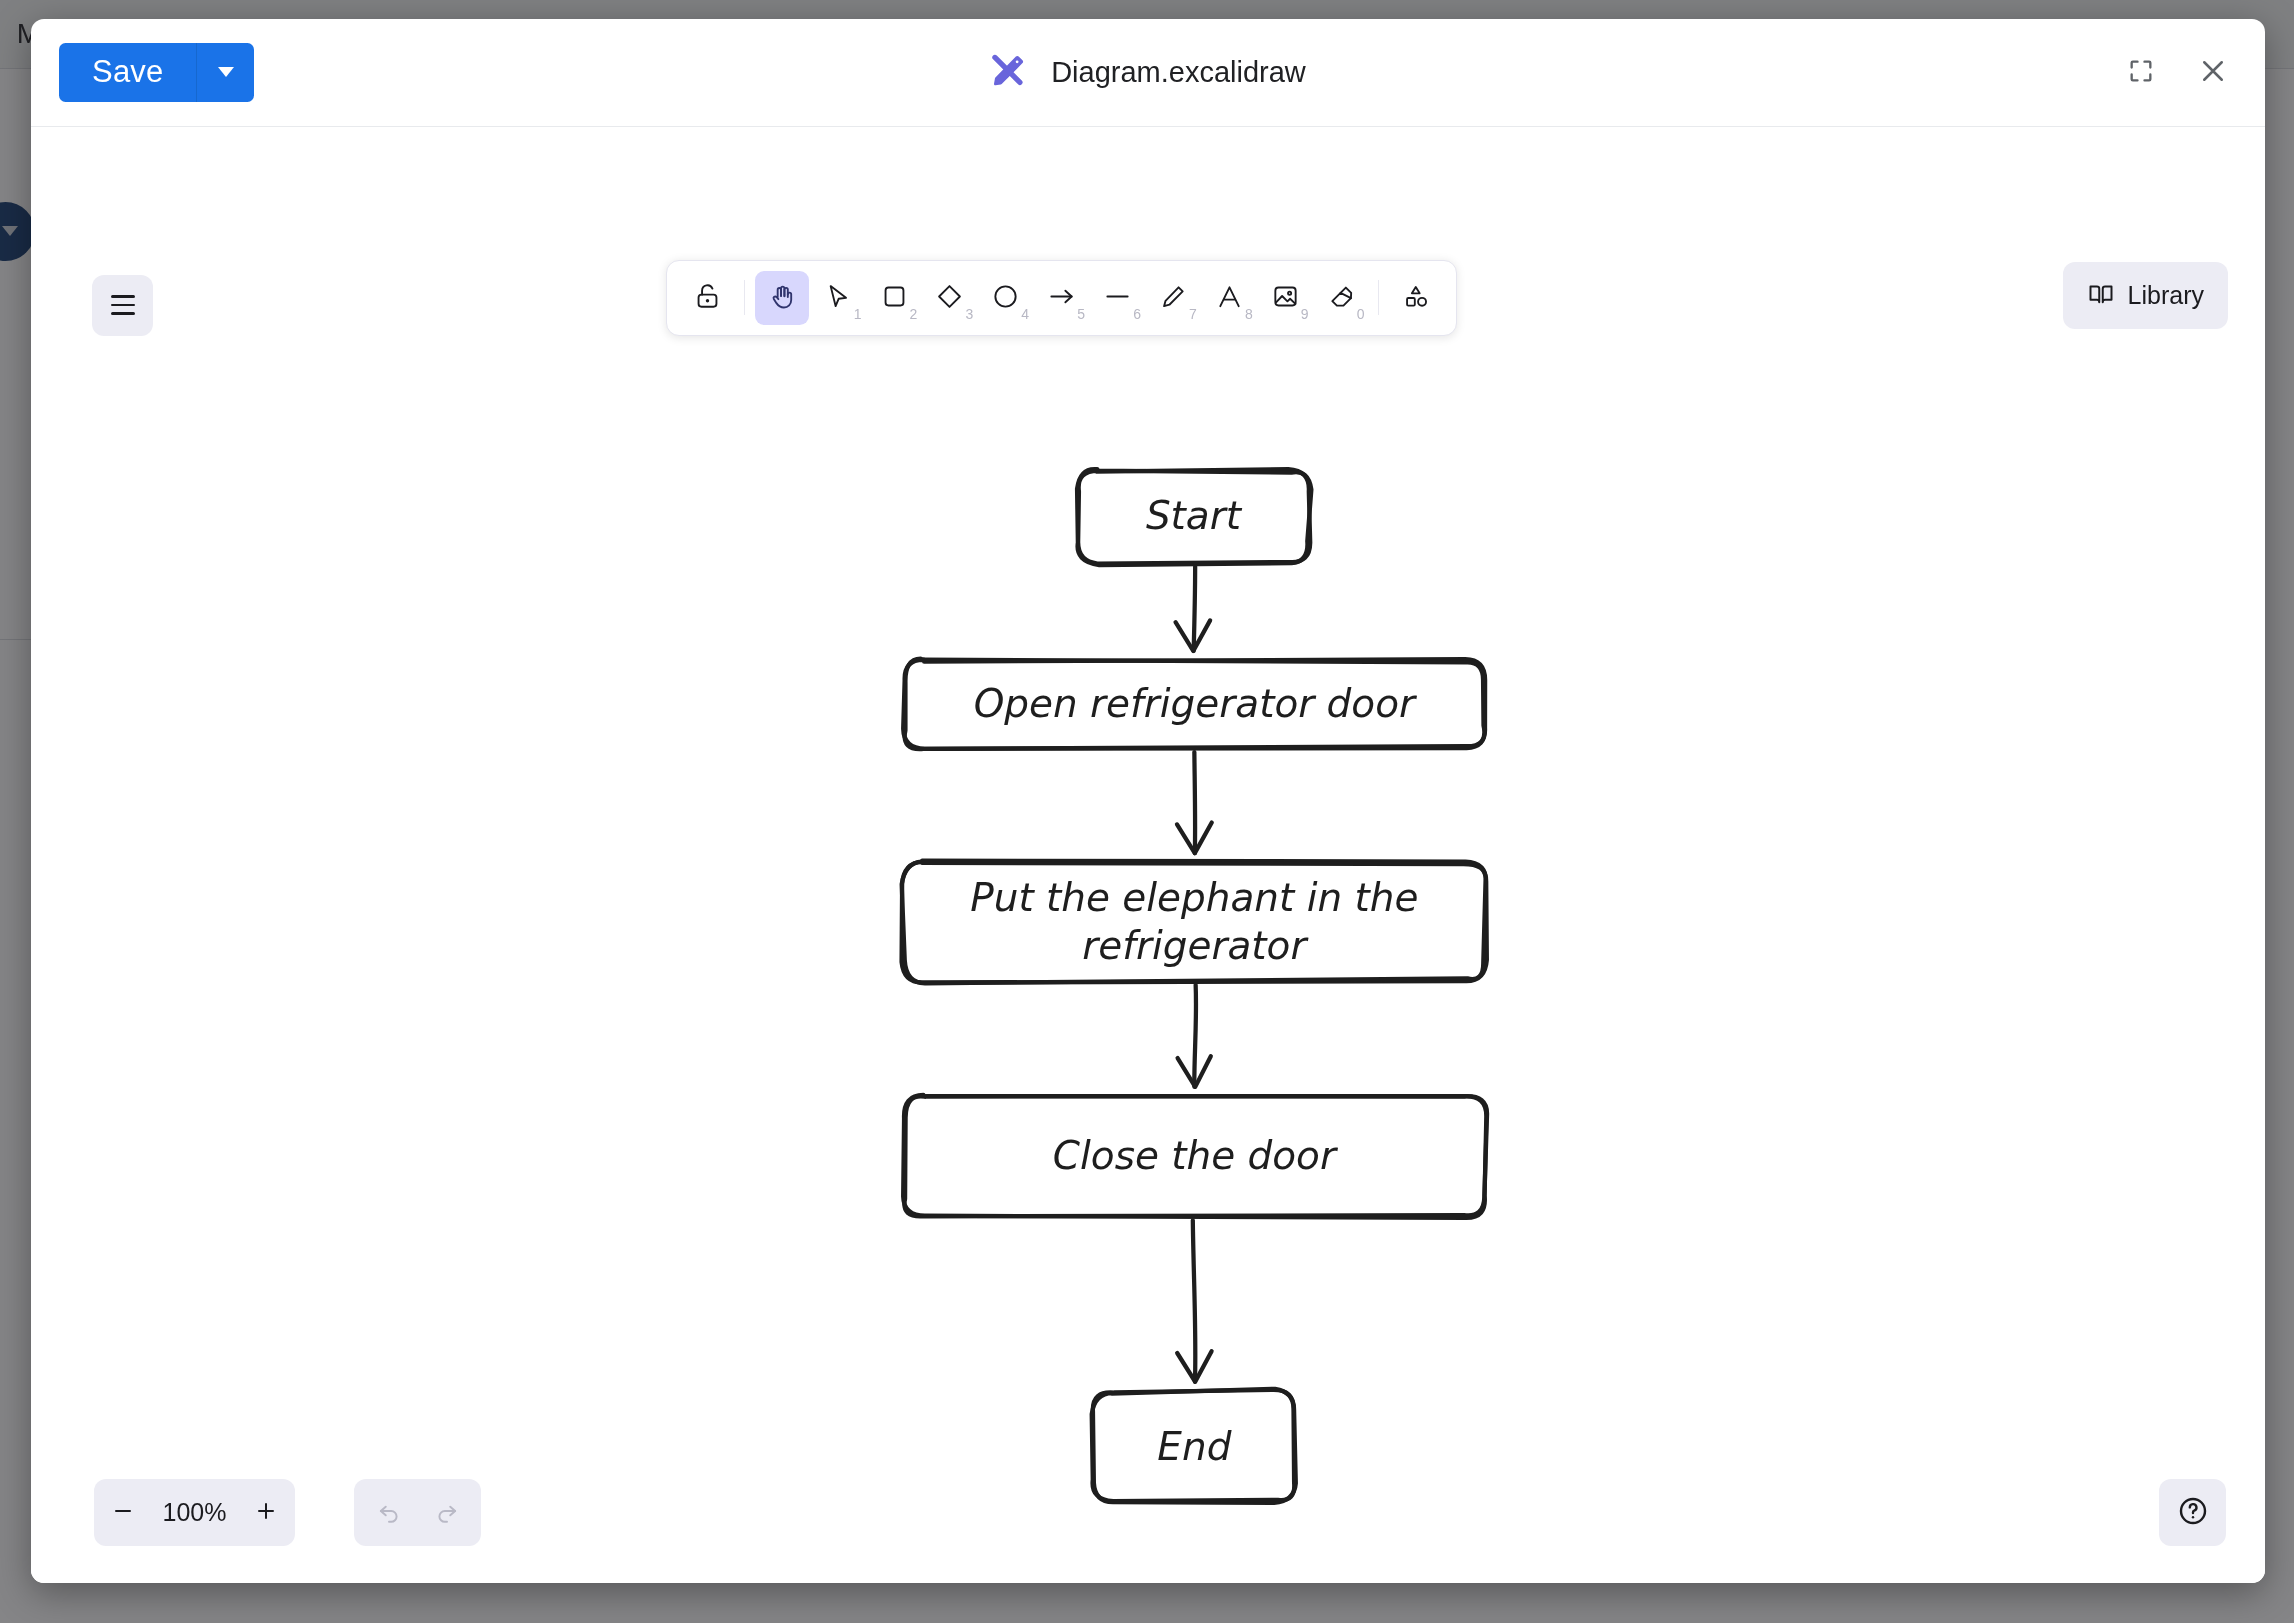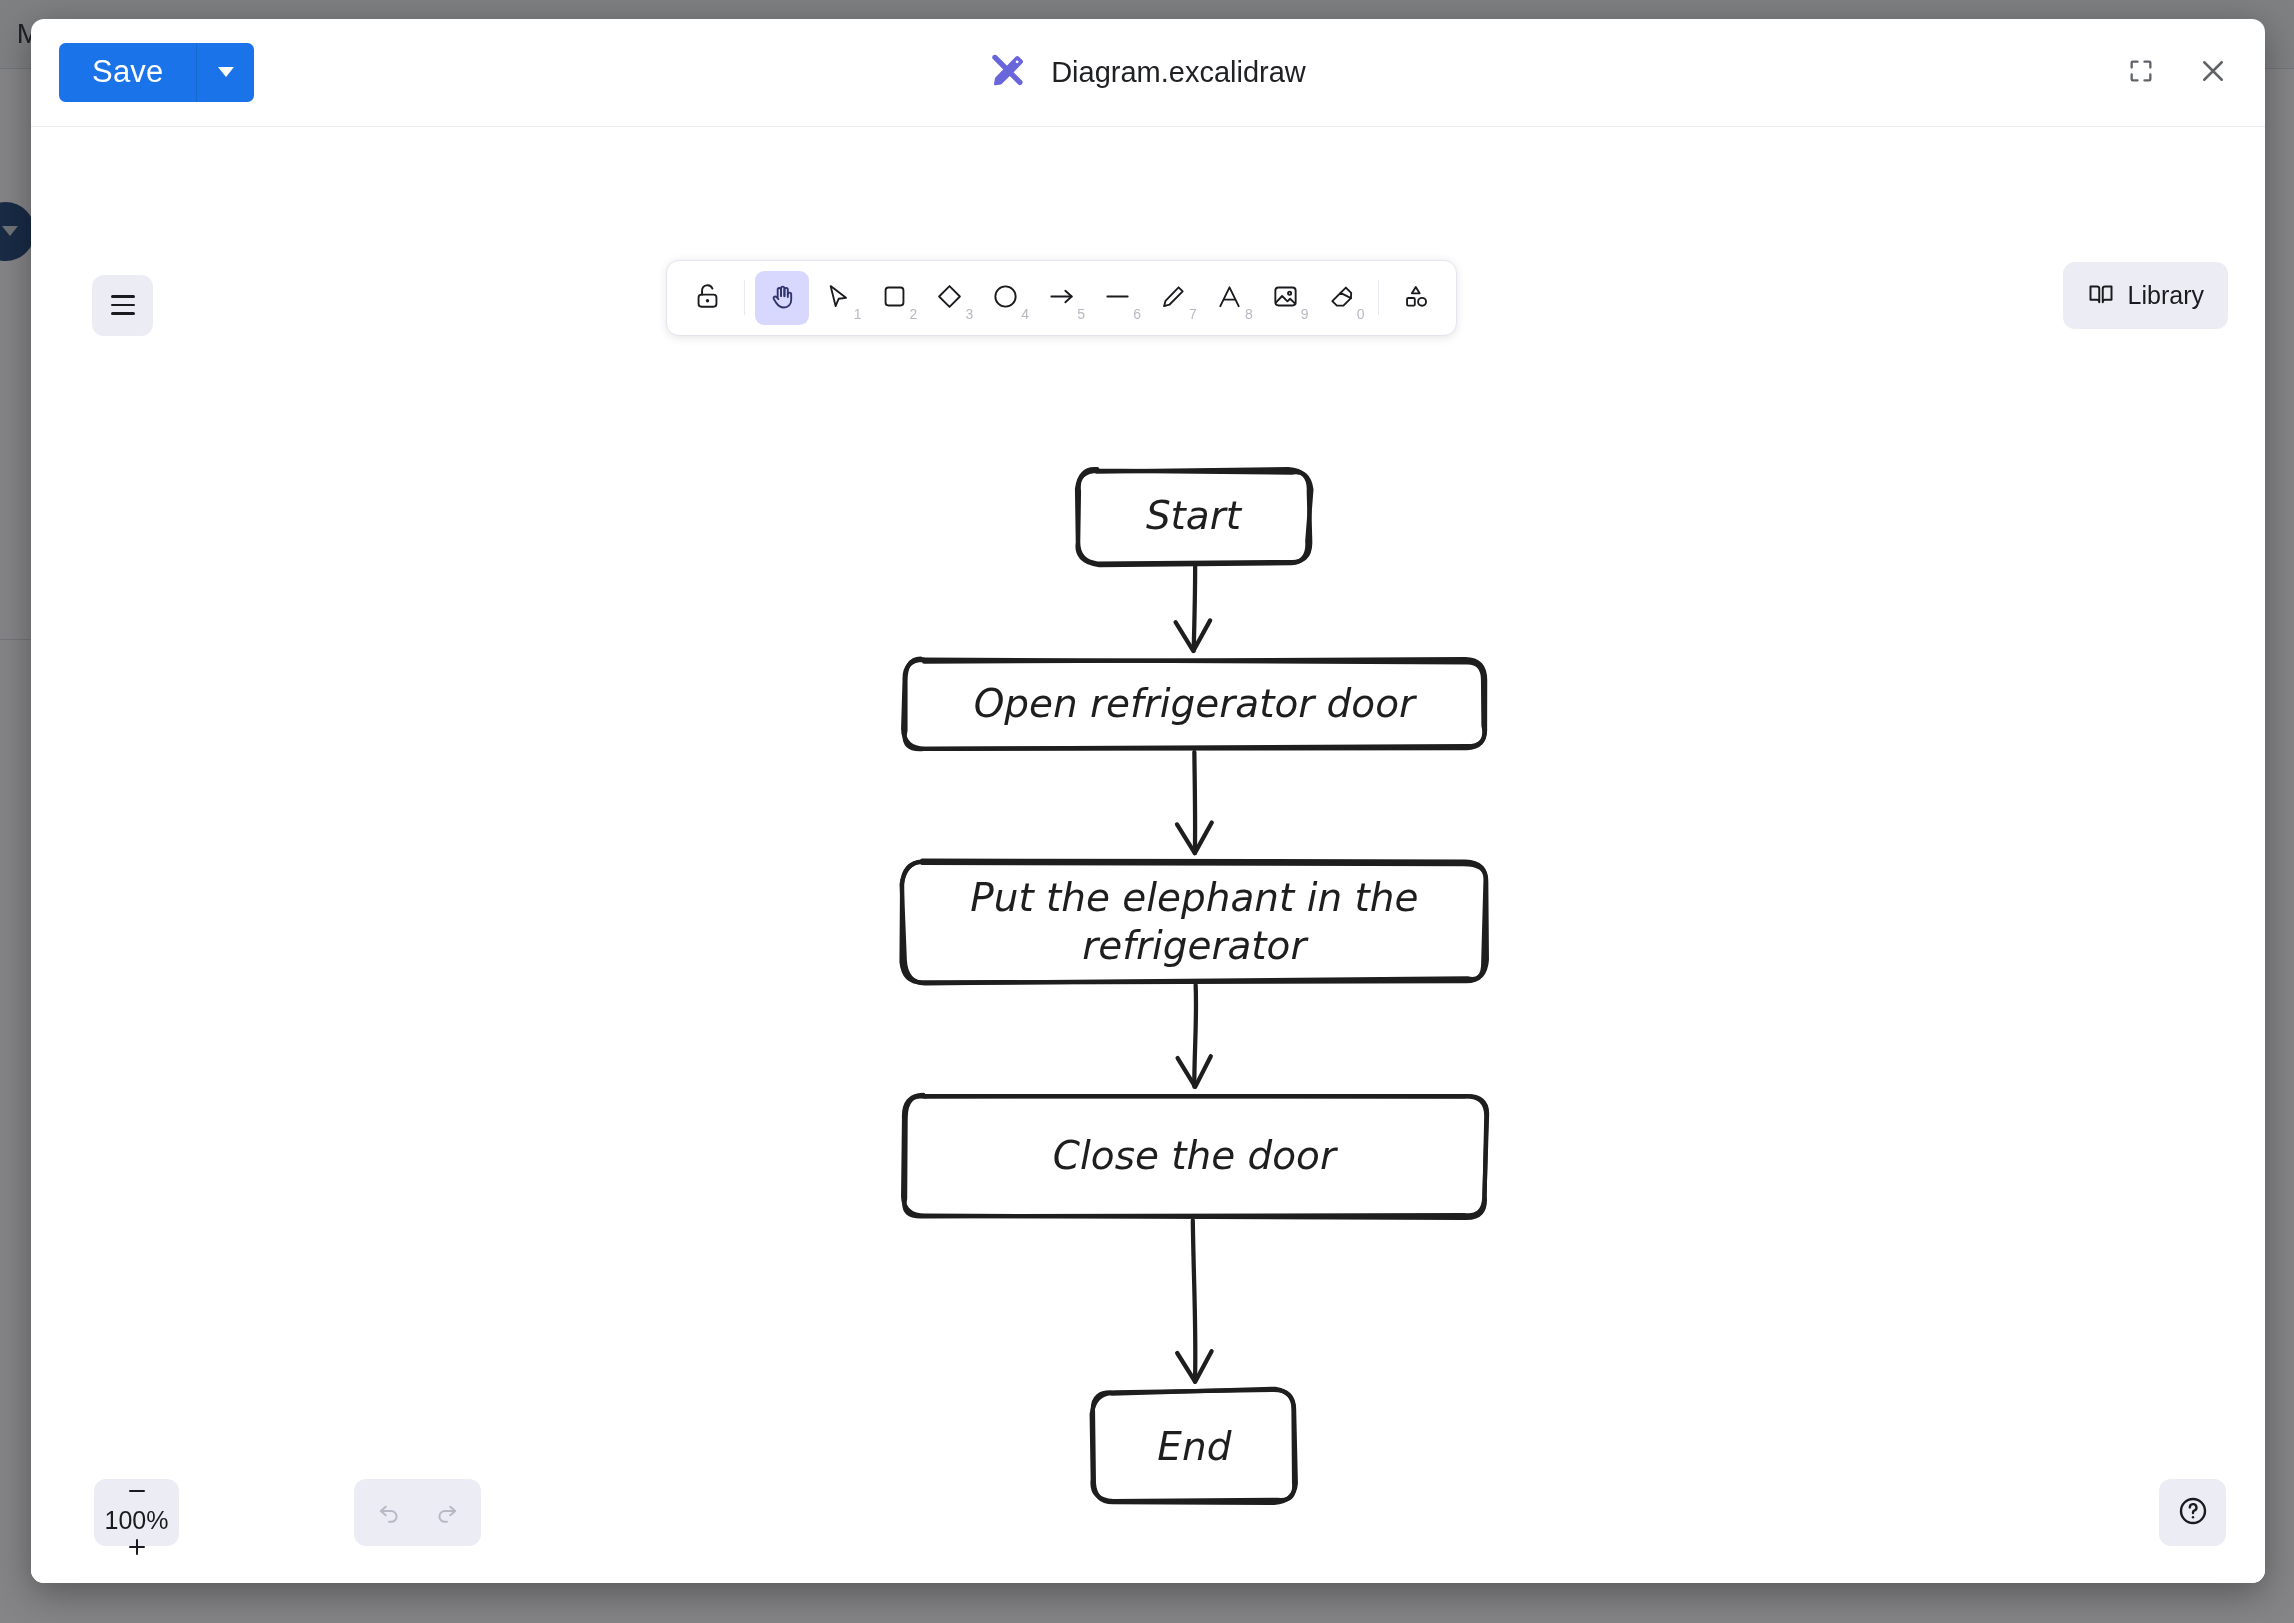--- a/index.html
+++ b/index.html
@@ -254,21 +254,20 @@
 
   
   #zoom-island {
     position: absolute;
     left: 63px; bottom: 37px;
     height: 67px;
     background: #ececf4;
     border-radius: 12px;
     display: flex;
     align-items: center;
-    flex-direction: column;
   }
   .zoom-btn {
     width: 58px; height: 67px;
     background: none;
     border: none;
     cursor: pointer;
     display: flex;
     align-items: center;
     justify-content: center;
     color: #1b1b1f;

